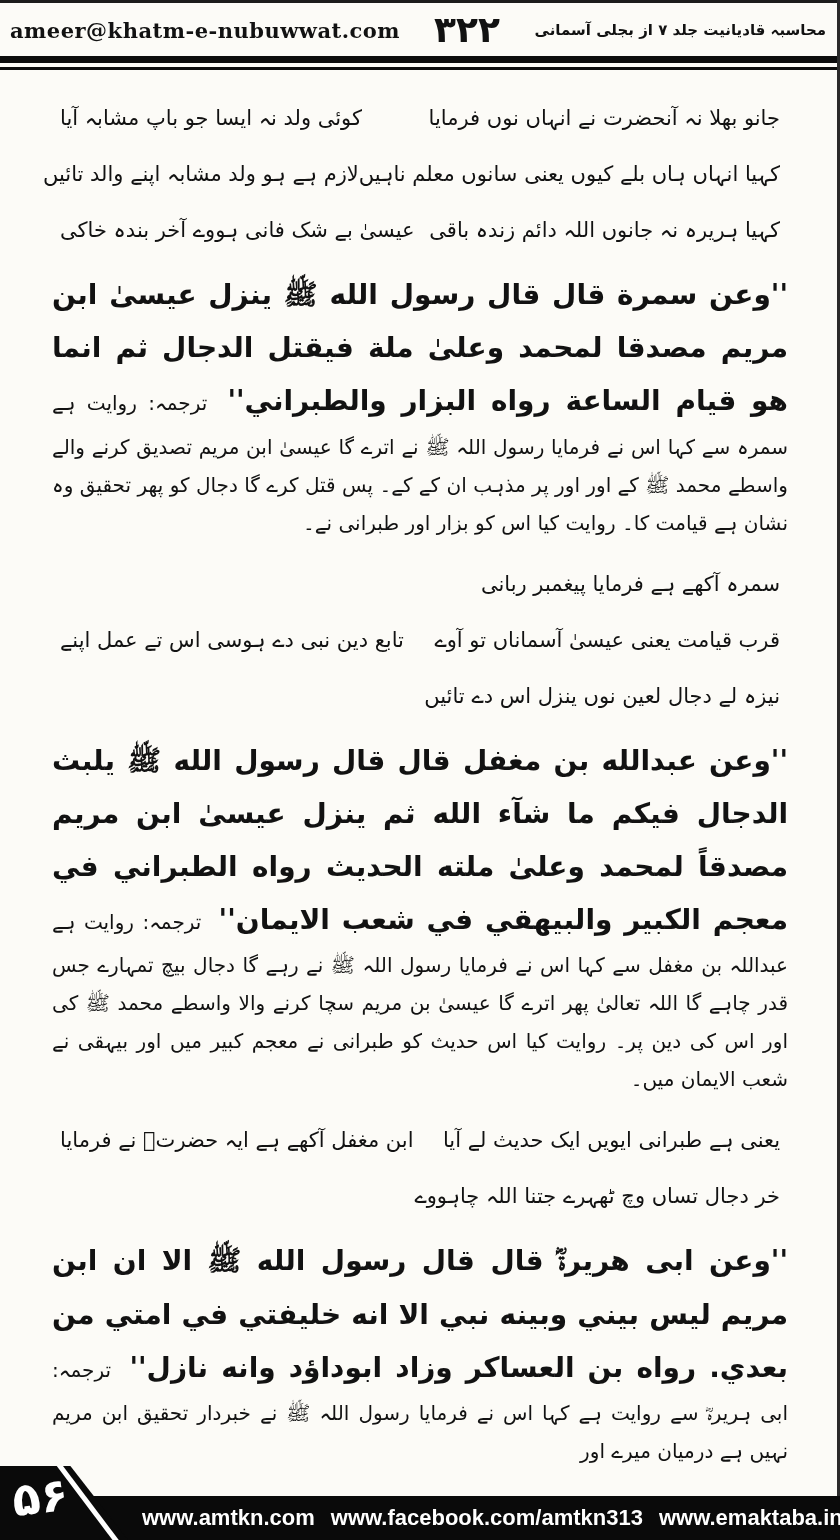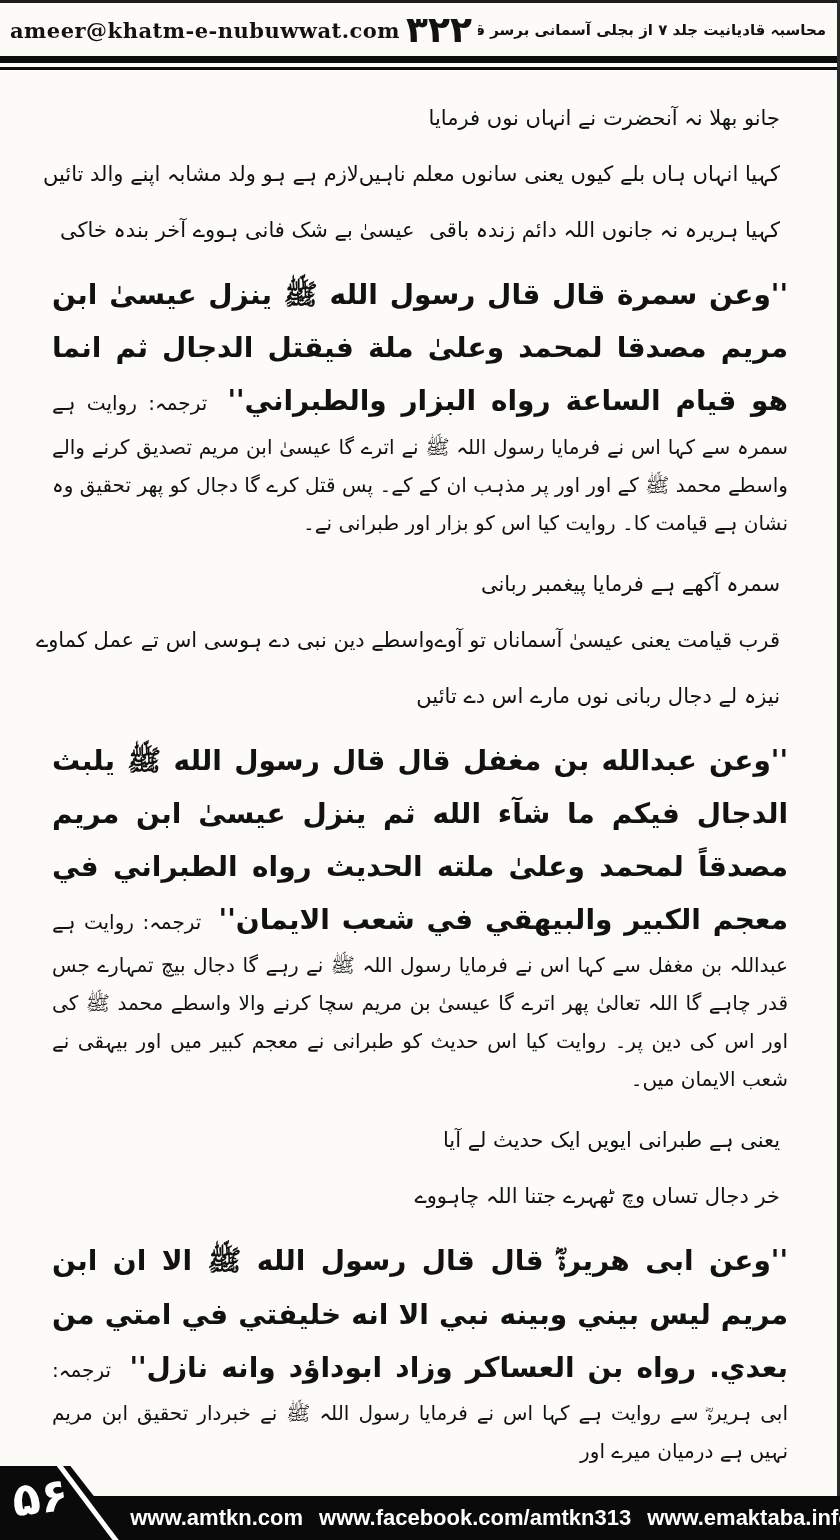--- a/index.html
+++ b/index.html
@@ -16,21 +16,21 @@
   }
   
   .top-edge { position:absolute; top:0; left:0; right:0; height:3px; background:#1c1c1c; }
   .right-edge { position:absolute; top:0; right:0; bottom:0; width:3px; background:#2a2a2a; }
 
   
   .header {
     direction:ltr;
     display:flex; align-items:center;
     padding:12px 14px 6px 10px;
-    gap:0;
+    gap:28px;
   }
   .header-email {
     font-family:"DejaVu Serif", serif;
     font-weight:bold; font-size:21px; letter-spacing:0.5px;
     white-space:nowrap;
   }
   .header-pagenum {
     font-weight:bold; font-size:36px; line-height:1;
     padding:0 6px;
   }
@@ -69,21 +69,20 @@
     font-size:20px;
   }
 
   
   .footer {
     position:absolute; left:0; right:0; bottom:0;
     height:44px; background:#0a0a0a;
     display:flex; align-items:center;
     direction:ltr;
     padding-left:142px;
-    justify-content:center;
   }
   .footer-urls {
     display:flex; gap:16px;
     color:#ffffff; font-weight:bold; font-size:22px;
     font-family:"Liberation Sans", sans-serif;
     white-space:nowrap;
   }
   .badge {
     position:absolute; left:0; bottom:0;
     width:128px; height:74px;
@@ -116,20 +115,21 @@
     <span class="header-title">محاسبہ قادیانیت جلد ۷ از بجلی آسمانی برسر قادیانی حصہ اوّل</span>
   </div>
   <div class="rule-thick"></div>
   <div class="rule-thin"></div>
 
   <div class="body">
 
     <div class="verse-group">
       <div class="verse-row">
         <span class="hemistich">جانو بھلا نہ آنحضرت نے انہاں نوں فرمایا</span>
+        <span class="hemistich">کوئی ولد نہ ایسا جو باپ مشابہ آیا</span>
       </div>
       <div class="verse-row">
         <span class="hemistich">کہیا انہاں ہاں بلے کیوں یعنی سانوں معلم ناہیں</span>
         <span class="hemistich">لازم ہے ہو ولد مشابہ اپنے والد تائیں</span>
       </div>
       <div class="verse-row">
         <span class="hemistich">کہیا ہریرہ نہ جانوں اللہ دائم زندہ باقی</span>
         <span class="hemistich">عیسیٰ بے شک فانی ہووے آخر بندہ خاکی</span>
       </div>
     </div>
@@ -138,35 +138,36 @@
       <span class="arabic">''وعن سمرة قال قال رسول الله ﷺ ينزل عيسىٰ ابن مريم مصدقا لمحمد وعلىٰ ملة فيقتل الدجال ثم انما هو قيام الساعة رواه البزار والطبراني''</span>
       <span class="urdu">ترجمہ: روایت ہے سمرہ سے کہا اس نے فرمایا رسول اللہ ﷺ نے اترے گا عیسیٰ ابن مریم تصدیق کرنے والے واسطے محمد ﷺ کے اور اور پر مذہب ان کے کے۔ پس قتل کرے گا دجال کو پھر تحقیق وہ نشان ہے قیامت کا۔ روایت کیا اس کو بزار اور طبرانی نے۔</span>
     </p>
 
     <div class="verse-group">
       <div class="verse-row">
         <span class="hemistich">سمرہ آکھے ہے فرمایا پیغمبر ربانی</span>
       </div>
       <div class="verse-row">
         <span class="hemistich">قرب قیامت یعنی عیسیٰ آسماناں تو آوے</span>
-        <span class="hemistich">واسطے دین نبی دے ہوسی اس تے عمل کماوے</span>
+        <span class="hemistich">تابع دین نبی دے ہوسی اس تے عمل اپنے</span>
       </div>
       <div class="verse-row">
-        <span class="hemistich">نیزہ لے دجال ربانی نوں مارے اس دے تائیں</span>
+        <span class="hemistich">نیزہ لے دجال لعین نوں ينزل اس دے تائیں</span>
       </div>
     </div>
 
     <p class="hadith">
       <span class="arabic">''وعن عبدالله بن مغفل قال قال رسول الله ﷺ يلبث الدجال فيكم ما شآء الله ثم ينزل عيسىٰ ابن مريم مصدقاً لمحمد وعلىٰ ملته الحديث رواه الطبراني في معجم الكبير والبيهقي في شعب الايمان''</span>
       <span class="urdu">ترجمہ: روایت ہے عبداللہ بن مغفل سے کہا اس نے فرمایا رسول اللہ ﷺ نے رہے گا دجال بیچ تمہارے جس قدر چاہے گا اللہ تعالیٰ پھر اترے گا عیسیٰ بن مریم سچا کرنے والا واسطے محمد ﷺ کی اور اس کی دین پر۔ روایت کیا اس حدیث کو طبرانی نے معجم کبیر میں اور بیہقی نے شعب الایمان میں۔</span>
     </p>
 
     <div class="verse-group">
       <div class="verse-row">
         <span class="hemistich">یعنی ہے طبرانی ایویں ایک حدیث لے آیا</span>
+        <span class="hemistich">ابن مغفل آکھے ہے ایہ حضرتؐ نے فرمایا</span>
       </div>
       <div class="verse-row">
         <span class="hemistich">خر دجال تساں وچ ٹھہرے جتنا اللہ چاہووے</span>
       </div>
     </div>
 
     <p class="hadith">
       <span class="arabic">''وعن ابی هريرةؓ قال قال رسول الله ﷺ الا ان ابن مريم ليس بيني وبينه نبي الا انه خليفتي في امتي من بعدي. رواه بن العساكر وزاد ابوداؤد وانه نازل''</span>
       <span class="urdu">ترجمہ: ابی ہریرہؓ سے روایت ہے کہا اس نے فرمایا رسول اللہ ﷺ نے خبردار تحقیق ابن مریم نہیں ہے درمیان میرے اور</span>
     </p>

